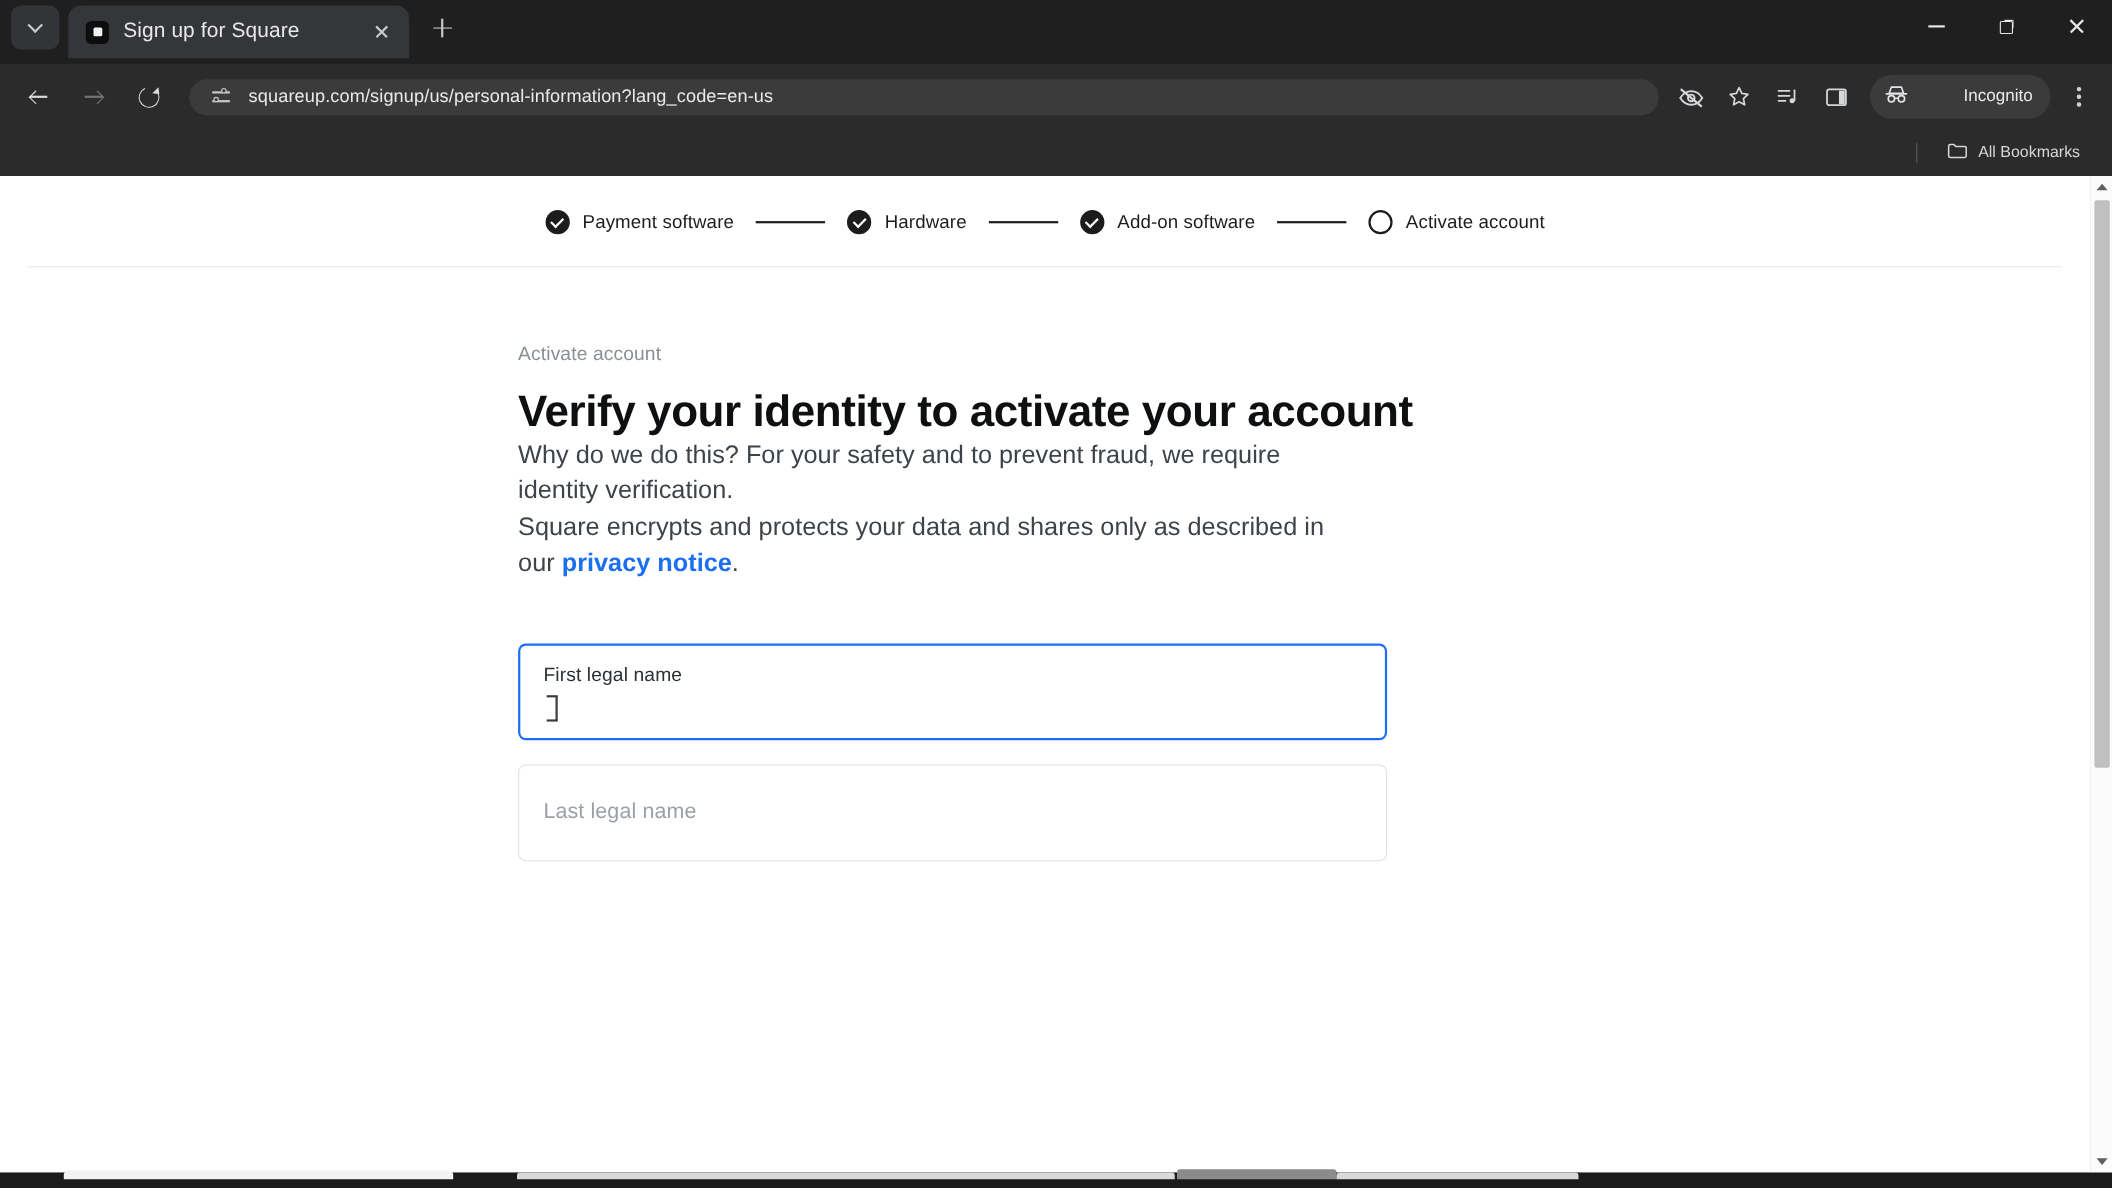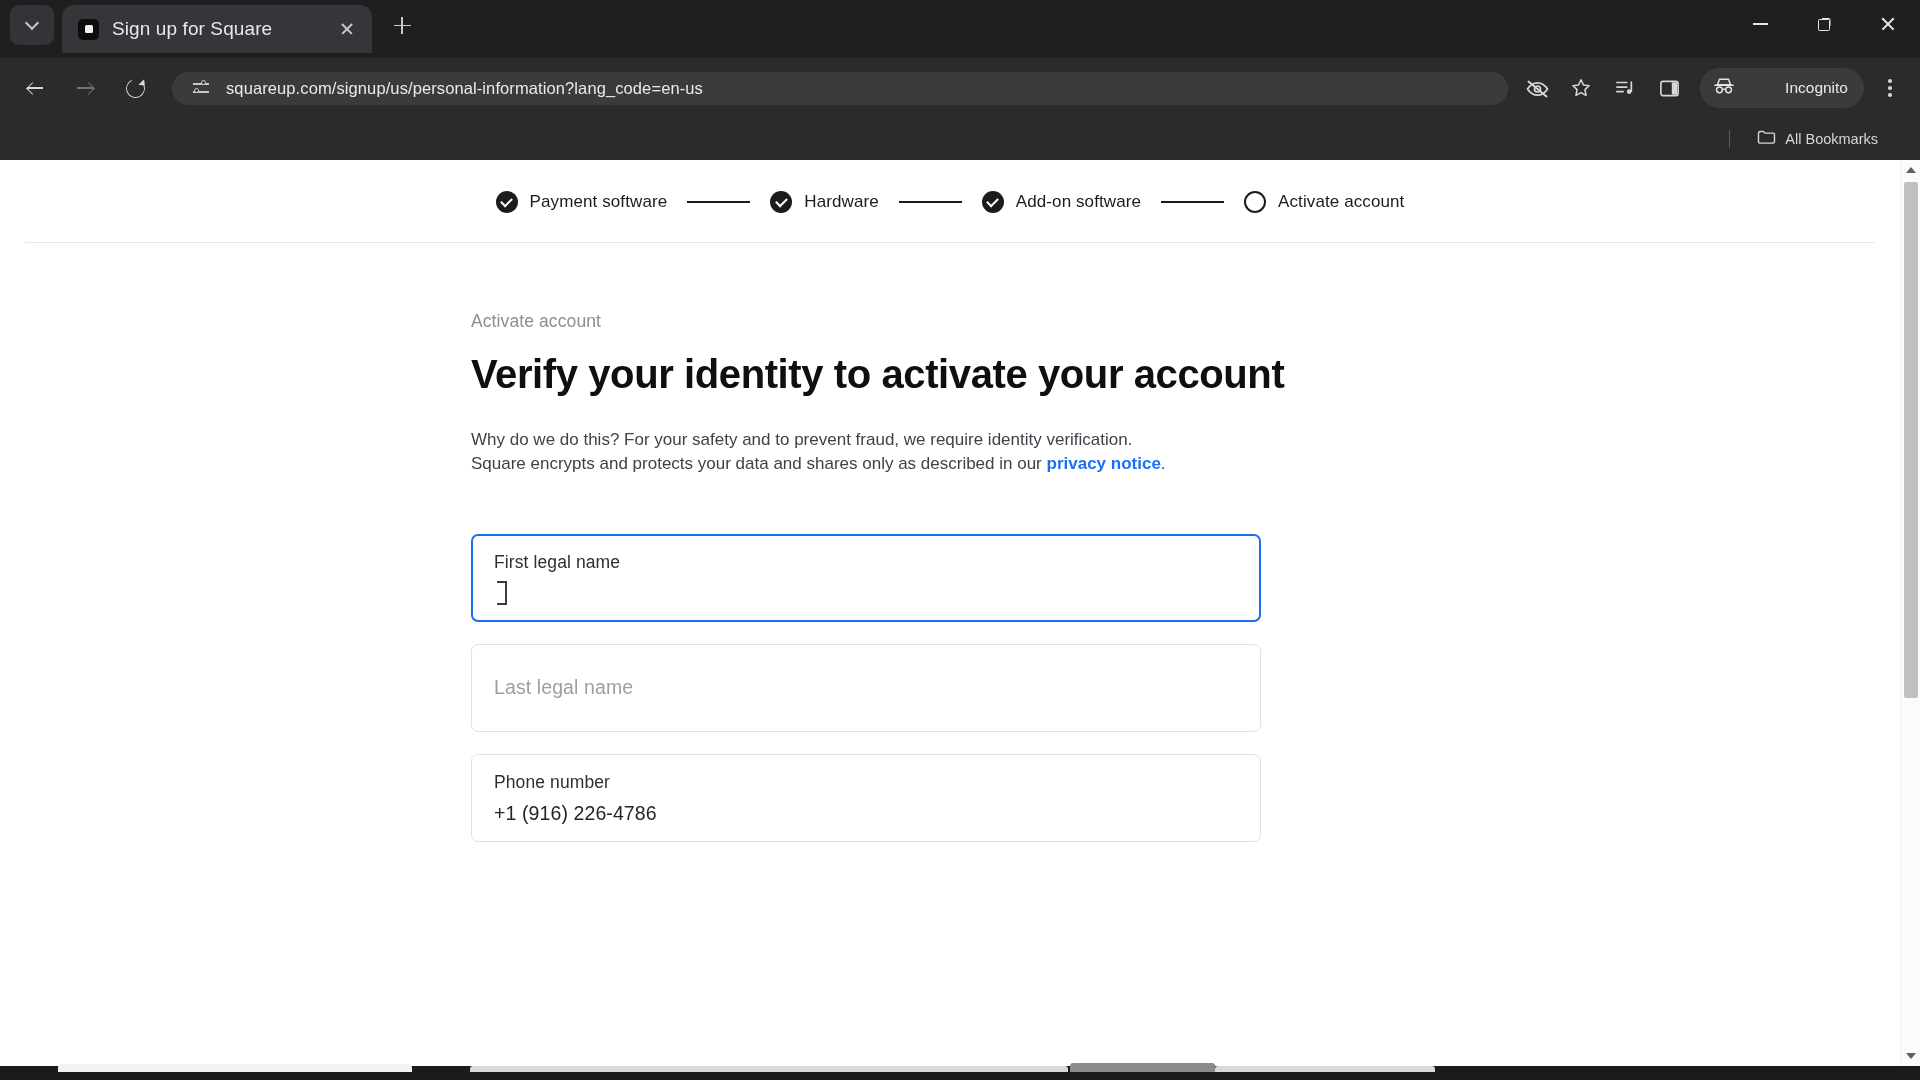--- a/index.html
+++ b/index.html
@@ -165,21 +165,21 @@
     display: flex; align-items: center; padding: 0 16px 0 12px; margin-left: 8px; gap: 9px;
   }
   .incog-label { color: #e9eaec; font-size: 15.5px; margin-left: 40px; }
   .dots { width: 40px; height: 40px; display: flex; flex-direction: column;
     align-items: center; justify-content: center; gap: 3.4px; margin-left: 4px; }
   .dots i { width: 3.6px; height: 3.6px; border-radius: 50%; background: #d0d1d4; display:block; }
 
   
   .bookmarks {
     height: 42px; background: #2b2b2b;
-    display: flex; align-items: center; justify-content: flex-end; padding-right: 33px;
+    display: flex; align-items: center; justify-content: flex-end; padding-right: 20px;
   }
   .bm-sep { width: 1px; height: 18px; background: #5a5b5e; margin-right: 18px; }
   .bm-item { display: flex; align-items: center; gap: 9px; padding: 5px 9px; border-radius: 6px; }
   .bm-label { color: #d6d7da; font-size: 14.5px; }
 
   
   .viewport {
     position: absolute; left: 0; top: 160px; width: 1920px; height: 906px;
     background: #ffffff; overflow: hidden;
   }
@@ -216,21 +216,21 @@
   .content { max-width: 970px; margin: 0 auto; padding-left: 6px; }
 
   .eyebrow {
     font-size: 17.5px; color: #8a8f95; margin-top: 68px; letter-spacing: .1px;
   }
   .headline {
     font-size: 40px; font-weight: bold; color: #0d0f11;
     margin-top: 20px; letter-spacing: -0.4px; line-height: 1.12;
   }
   .blurb {
-    font-size: 17px; color: #3d4348; margin-top: 31px; line-height: 1.42; max-width: 760px;
+    font-size: 23px; color: #3d4348; line-height: 1.42; max-width: 760px;
   }
   .blurb a { color: #1b6ff0; text-decoration: none; font-weight: bold; }
 
   .form { margin-top: 58px; }
   .field {
     height: 88px; border: 1px solid #dfe1e3; border-radius: 7px;
     background: #fff; padding: 17px 22px; margin-bottom: 22px; position: relative;
     max-width: 790px;
   }
   .field.focused { border: 2px solid #1b6ff0; padding: 16px 21px; }
@@ -450,24 +450,20 @@
             <div class="field-label">First legal name</div>
             <span class="ibeam">
                 <i></i>
               </span>
           </div>
 
           <div class="field">
             <div class="field-placeholder">Last legal name</div>
           </div>
 
-          <div class="field">
-            <div class="field-label">Phone number</div>
-            <div class="field-value">+1 (916) 226-4786</div>
-          </div>
 
         </div>
       </div>
 
     </div>
   </div>
 
   <div class="scrollbar">
     <div class="sb-arrow up"></div>
     <div class="sb-thumb"></div>

